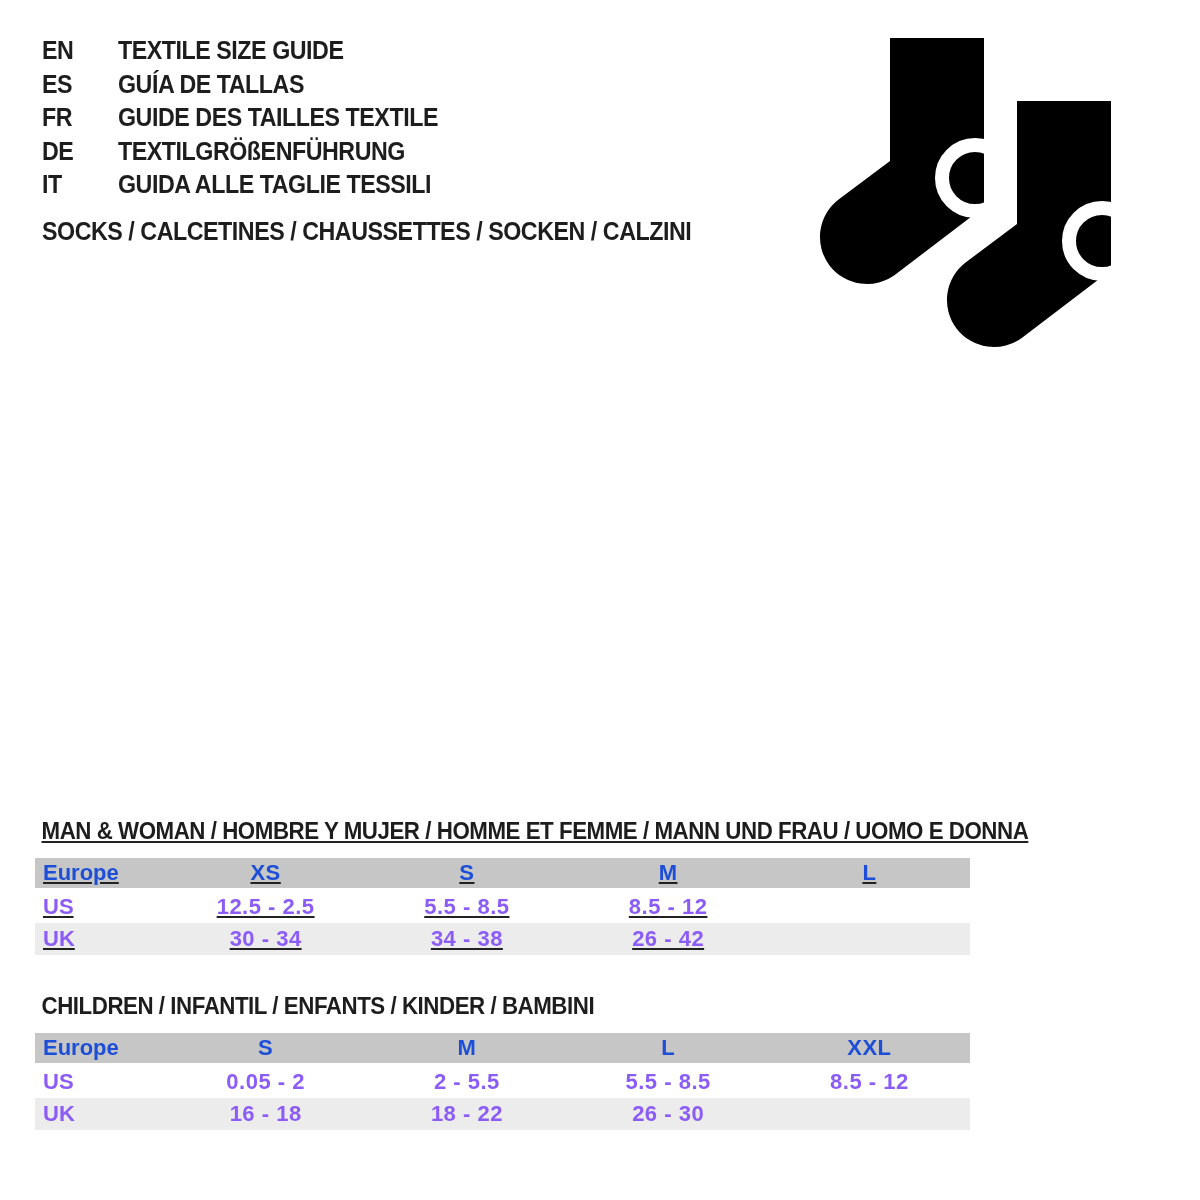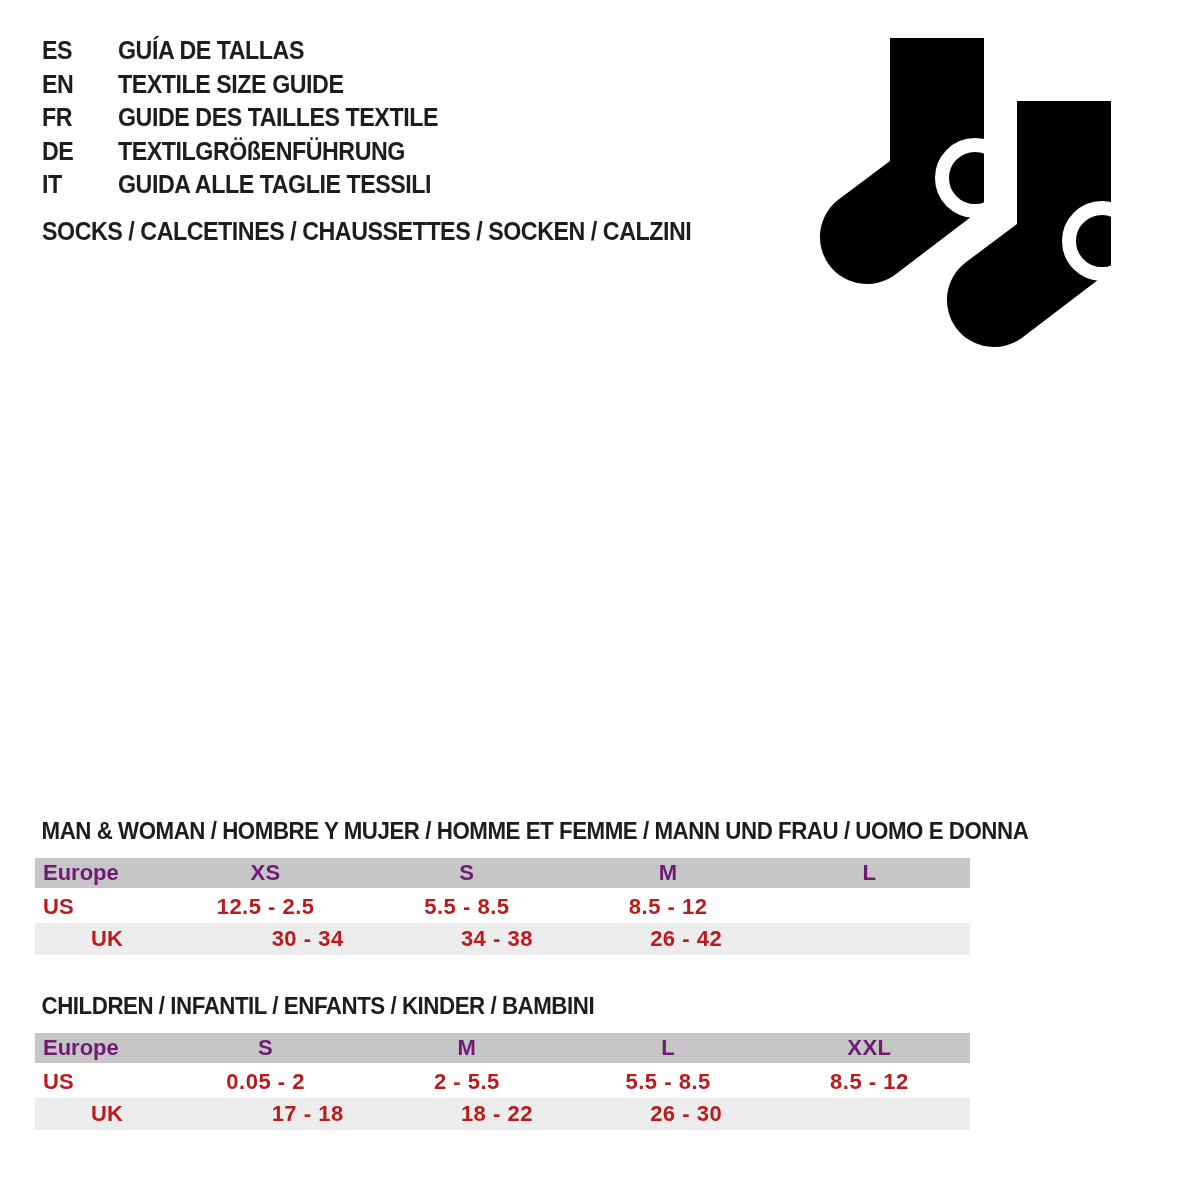--- a/index.html
+++ b/index.html
@@ -60,21 +60,21 @@
     left: 810px;
     top: 28px;
   }
 
   
   .size-table {
     position: absolute;
     left: 35px;
     width: 935px;
   }
-  #table-man-woman { top: 818px; }
+  #table-man-woman { top: 818px; text-decoration: underline; }
   #table-children  { top: 993px; }
 
   .table-title {
     padding-left: 7px;
     font-size: 24px;
     font-weight: 700;
     letter-spacing: -0.5px;
     line-height: 26px;
     color: #1d1d1d;
     transform: scaleX(0.93);
@@ -88,51 +88,51 @@
     grid-template-columns: 130px 1fr 1fr 1fr 1fr;
     align-items: center;
   }
   .t-head {
     background: #c6c6c6;
     height: 30px;
     line-height: 30px;
     border-bottom: 3px solid #ffffff;
   }
   .t-data { height: 32px; line-height: 32px; }
-  .t-data.alt { background: #ececec; padding-left: 48px; }
+  .t-data.alt { background: #ececec; }
 
   .cell {
     font-size: 22px;
     font-weight: 700;
-    color: #b91c1c;
+    color: #8b5cf6;
     overflow: hidden;
   }
   .cell.label {
     text-align: left;
     padding-left: 8px;
   }
   .cell.center {
     text-align: center;
     letter-spacing: 0.5px;
   }
-  .t-head .cell { color: #701a75; }
+  .t-head .cell { color: #1d4ed8; }
 </style>
 </head>
 <body>
 
 <div>
 
   <div class="lang-block">
     <div class="lang-row">
+      <span class="lang-code">EN</span>
+      <span class="lang-label">TEXTILE SIZE GUIDE</span>
+    </div>
+    <div class="lang-row">
       <span class="lang-code">ES</span>
       <span class="lang-label">GUÍA DE TALLAS</span>
-    </div>
-    <div class="lang-row">
-      <span class="lang-code">EN</span>
-      <span class="lang-label">TEXTILE SIZE GUIDE</span>
     </div>
     <div class="lang-row">
       <span class="lang-code">FR</span>
       <span class="lang-label">GUIDE DES TAILLES TEXTILE</span>
     </div>
     <div class="lang-row">
       <span class="lang-code">DE</span>
       <span class="lang-label">TEXTILGRÖßENFÜHRUNG</span>
     </div>
     <div class="lang-row">
@@ -188,19 +188,19 @@
     </div>
     <div class="t-row t-data">
       <div class="cell label">US</div>
       <div class="cell center">0.05 - 2</div>
       <div class="cell center">2 - 5.5</div>
       <div class="cell center">5.5 - 8.5</div>
       <div class="cell center">8.5 - 12</div>
     </div>
     <div class="t-row t-data alt">
       <div class="cell label">UK</div>
-      <div class="cell center">17 - 18</div>
+      <div class="cell center">16 - 18</div>
       <div class="cell center">18 - 22</div>
       <div class="cell center">26 - 30</div>
     </div>
   </section>
 
 </div>
 
 </body></html>

